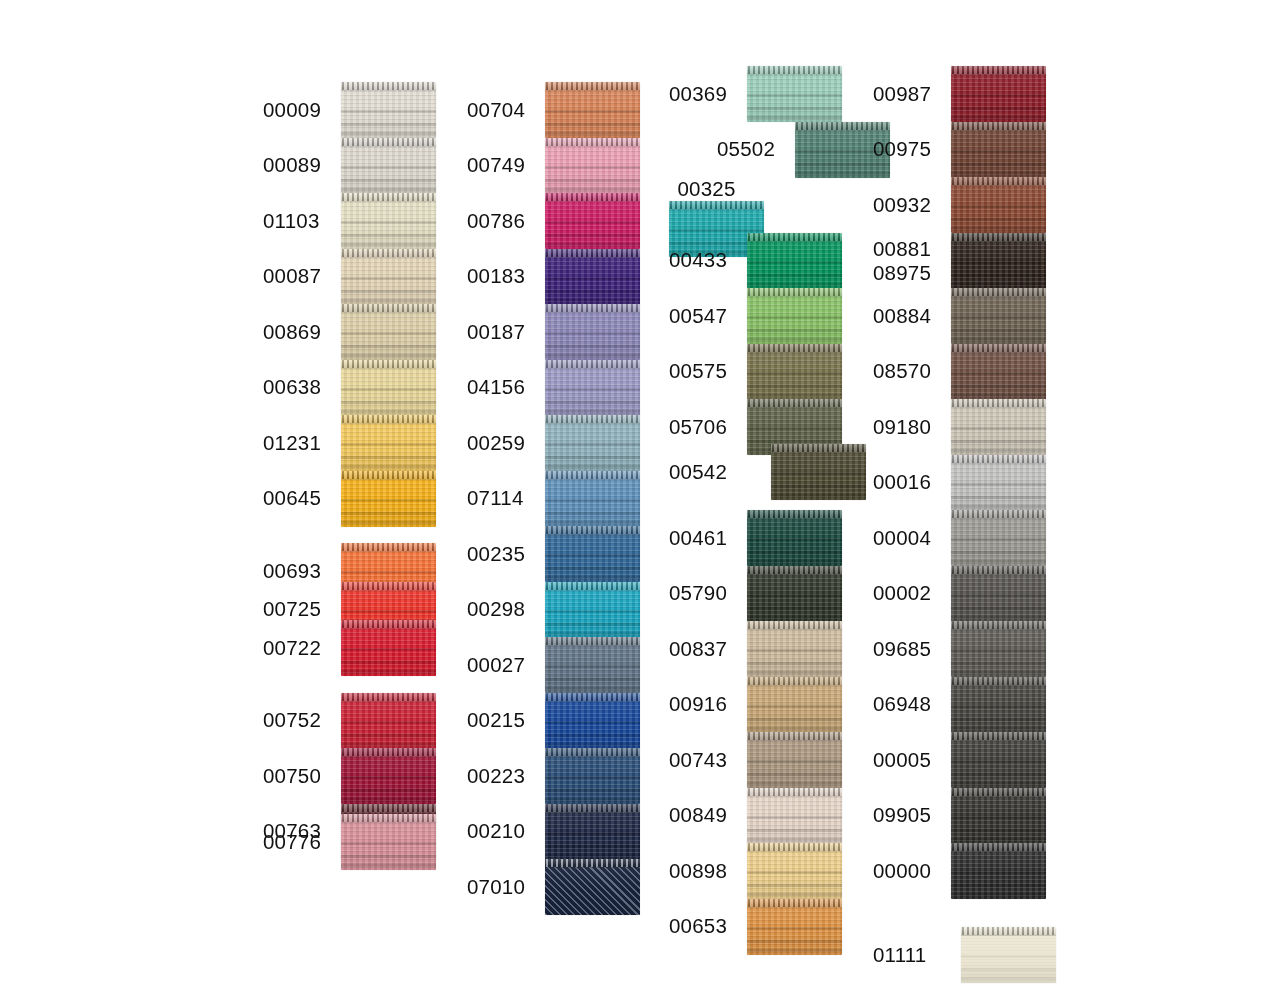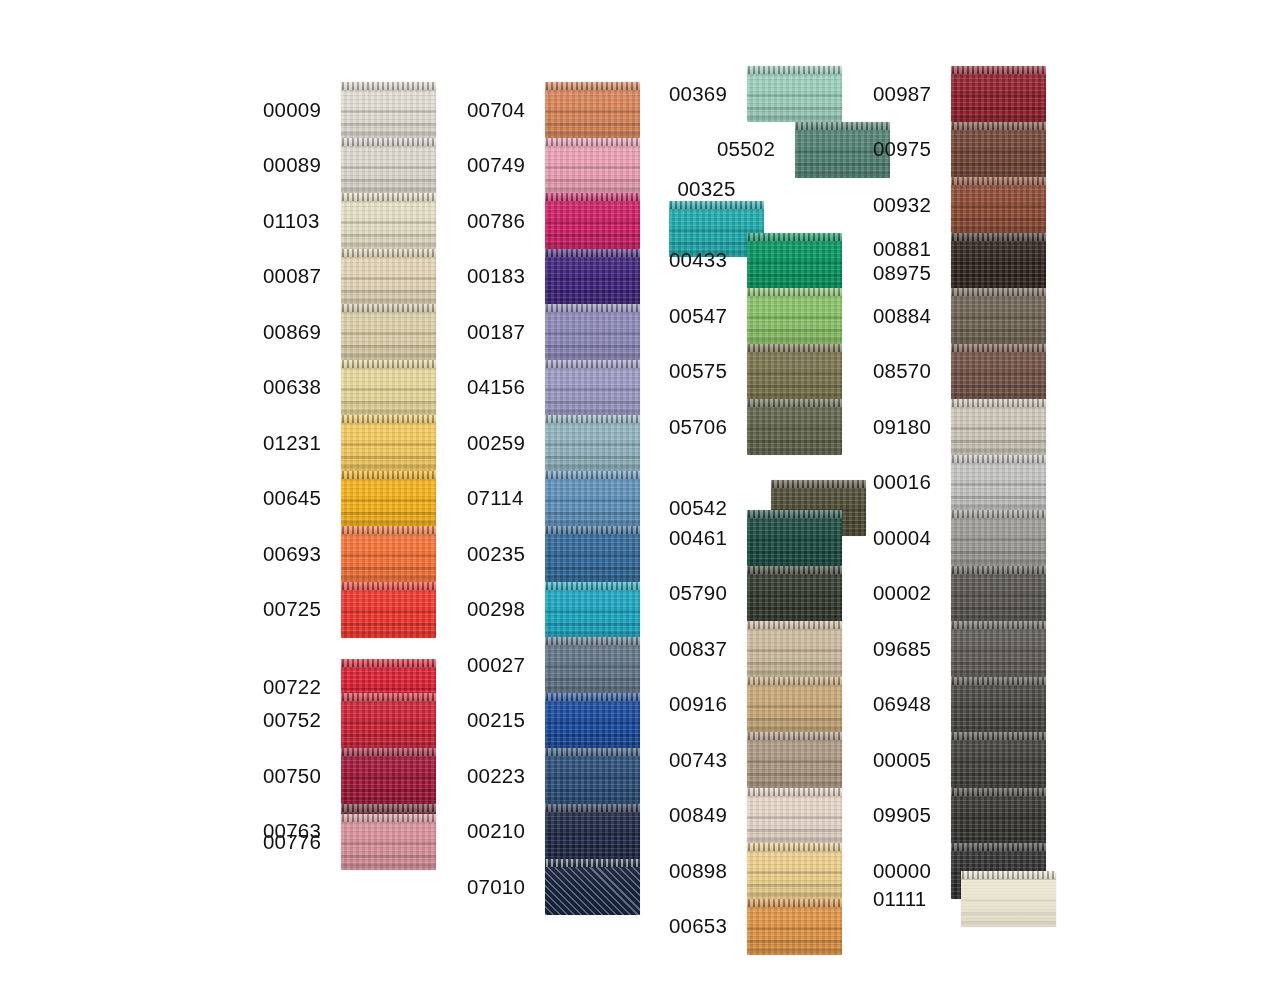--- a/index.html
+++ b/index.html
@@ -305,21 +305,21 @@
             <div class="weave"></div>
             <div class="band-a"></div>
             <div class="band-b"></div>
             <div class="band-c"></div>
             <div class="teeth"></div>
             <div class="teeth-shade"></div>
             <div class="sheen"></div>
           </div>
         </div>
       </div>
-      <div class="swatch-row" style="top: 526px;">
+      <div class="swatch-row" style="top: 543px;">
         <div class="swatch-label">00693</div>
         <div class="swatch-holder">
           <div class="swatch" title="00693">
             <div class="base" style="background: rgb(246, 112, 52);"></div>
             <div class="weave"></div>
             <div class="band-a"></div>
             <div class="band-b"></div>
             <div class="band-c"></div>
             <div class="teeth"></div>
             <div class="teeth-shade"></div>
@@ -335,21 +335,21 @@
             <div class="weave"></div>
             <div class="band-a"></div>
             <div class="band-b"></div>
             <div class="band-c"></div>
             <div class="teeth"></div>
             <div class="teeth-shade"></div>
             <div class="sheen"></div>
           </div>
         </div>
       </div>
-      <div class="swatch-row" style="top: 659px;">
+      <div class="swatch-row" style="top: 620px;">
         <div class="swatch-label">00722</div>
         <div class="swatch-holder">
           <div class="swatch" title="00722">
             <div class="base" style="background: rgb(216, 25, 44);"></div>
             <div class="weave"></div>
             <div class="band-a"></div>
             <div class="band-b"></div>
             <div class="band-c"></div>
             <div class="teeth"></div>
             <div class="teeth-shade"></div>
@@ -741,21 +741,21 @@
             <div class="weave"></div>
             <div class="band-a"></div>
             <div class="band-b"></div>
             <div class="band-c"></div>
             <div class="teeth"></div>
             <div class="teeth-shade"></div>
             <div class="sheen"></div>
           </div>
         </div>
       </div>
-      <div class="swatch-row" style="top: 480px; gap: 24px;">
+      <div class="swatch-row" style="top: 444px; gap: 24px;">
         <div class="swatch-label">00542</div>
         <div class="swatch-holder">
           <div class="swatch" title="00542">
             <div class="base" style="background: rgb(74, 71, 47);"></div>
             <div class="weave"></div>
             <div class="band-a"></div>
             <div class="band-b"></div>
             <div class="band-c"></div>
             <div class="teeth"></div>
             <div class="teeth-shade"></div>
@@ -1105,21 +1105,21 @@
             <div class="weave"></div>
             <div class="band-a"></div>
             <div class="band-b"></div>
             <div class="band-c"></div>
             <div class="teeth"></div>
             <div class="teeth-shade"></div>
             <div class="sheen"></div>
           </div>
         </div>
       </div>
-      <div class="swatch-row" style="top: 871px; gap: 10px;">
+      <div class="swatch-row" style="top: 927px; gap: 10px;">
         <div class="swatch-label">01111</div>
         <div class="swatch-holder">
           <div class="swatch plain" title="01111">
             <div class="base" style="background: rgb(236, 230, 210);"></div>
             <div class="weave"></div>
             <div class="band-a"></div>
             <div class="band-b"></div>
             <div class="band-c"></div>
             <div class="teeth"></div>
             <div class="teeth-shade"></div>

